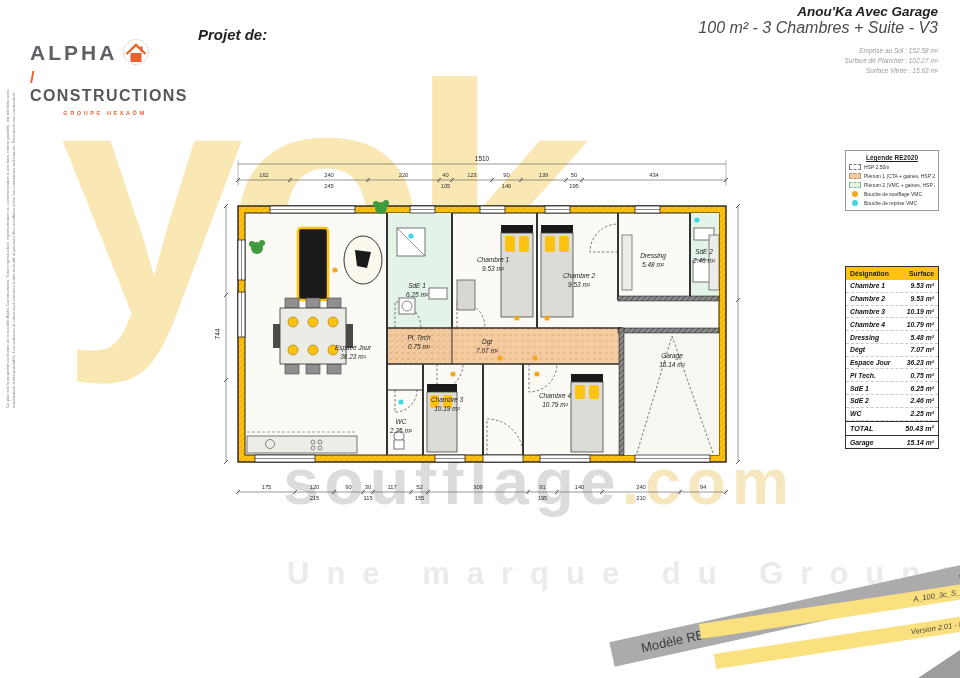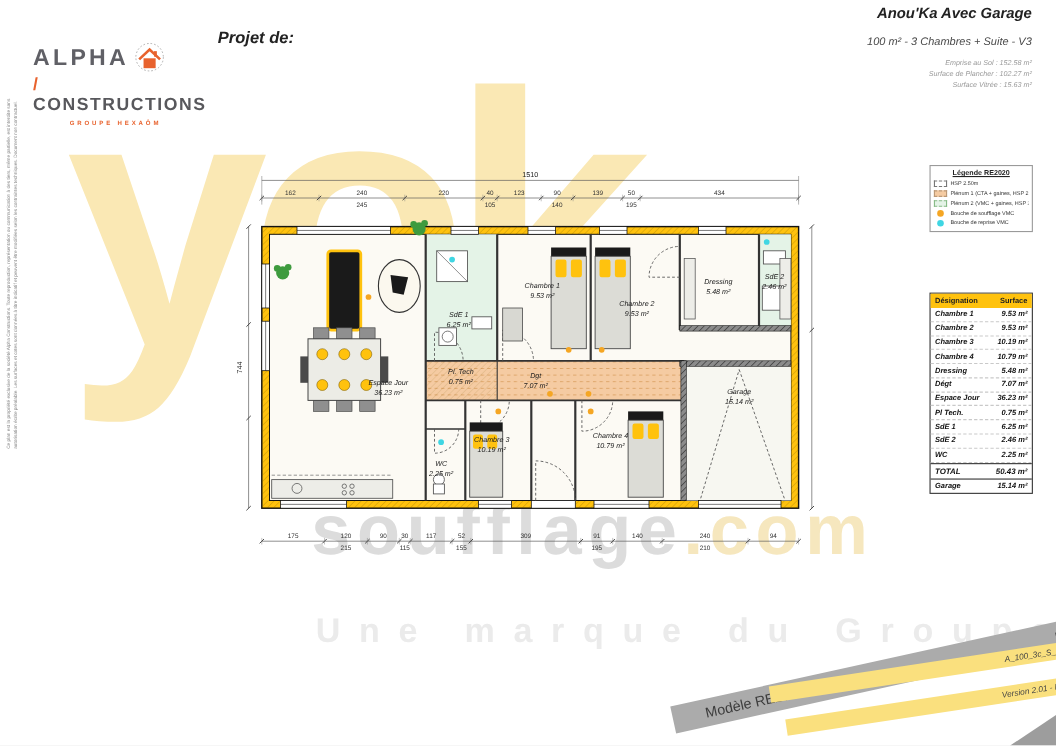--- a/index.html
+++ b/index.html
@@ -18,21 +18,21 @@
 
   
   #logo{left:30px;top:38px;z-index:3;width:150px;}
   #logo .l1{font-size:21px;font-weight:600;letter-spacing:3px;color:#606066;display:flex;align-items:center;gap:4px;}
   #logo .l2{font-size:16px;font-weight:bold;letter-spacing:1.4px;color:#58585c;margin-top:1px;}
   #logo .l2 .slash{color:var(--logo-orange);font-weight:bold;}
   #logo .l3{font-size:5.5px;font-weight:bold;letter-spacing:2.6px;color:var(--logo-orange);margin-top:5px;text-align:center;}
   #project-label{left:198px;top:26px;font-size:15px;font-weight:bold;font-style:italic;z-index:3;}
   #title-block{right:22px;top:4px;text-align:right;z-index:3;}
   #plan-title{font-size:13.5px;font-weight:bold;font-style:italic;}
-  #plan-subtitle{font-size:10px;font-style:italic;color:#4a4a4a;margin-top:14px;}
+  #plan-subtitle{font-size:16px;font-style:italic;color:#4a4a4a;margin-top:0;}
   #plan-metrics{margin-top:9px;font-size:6.5px;font-style:italic;color:#9a9a9a;line-height:1.5;}
 
   
   #legal-note{left:5px;top:78px;width:11px;height:330px;z-index:3;}
   #legal-note .rot{transform:rotate(-90deg) translateX(-100%);transform-origin:top left;
      width:330px;font-size:4.3px;line-height:1.35;color:#8a8a8a;}
 
   
   #legend{left:845px;top:150px;width:94px;border:1px solid #9a9a9a;background:#fff;
           z-index:3;padding:3px 3px 4px 3px;box-sizing:border-box;}

